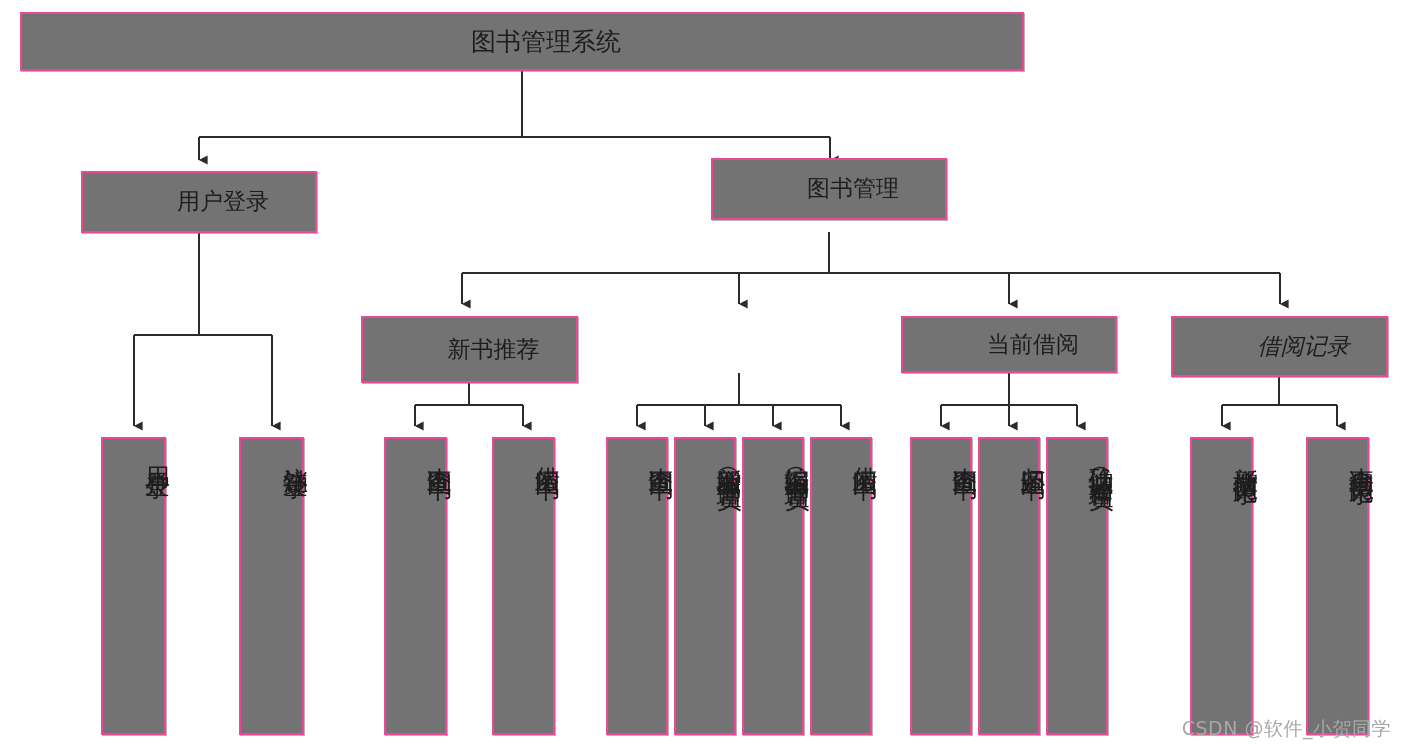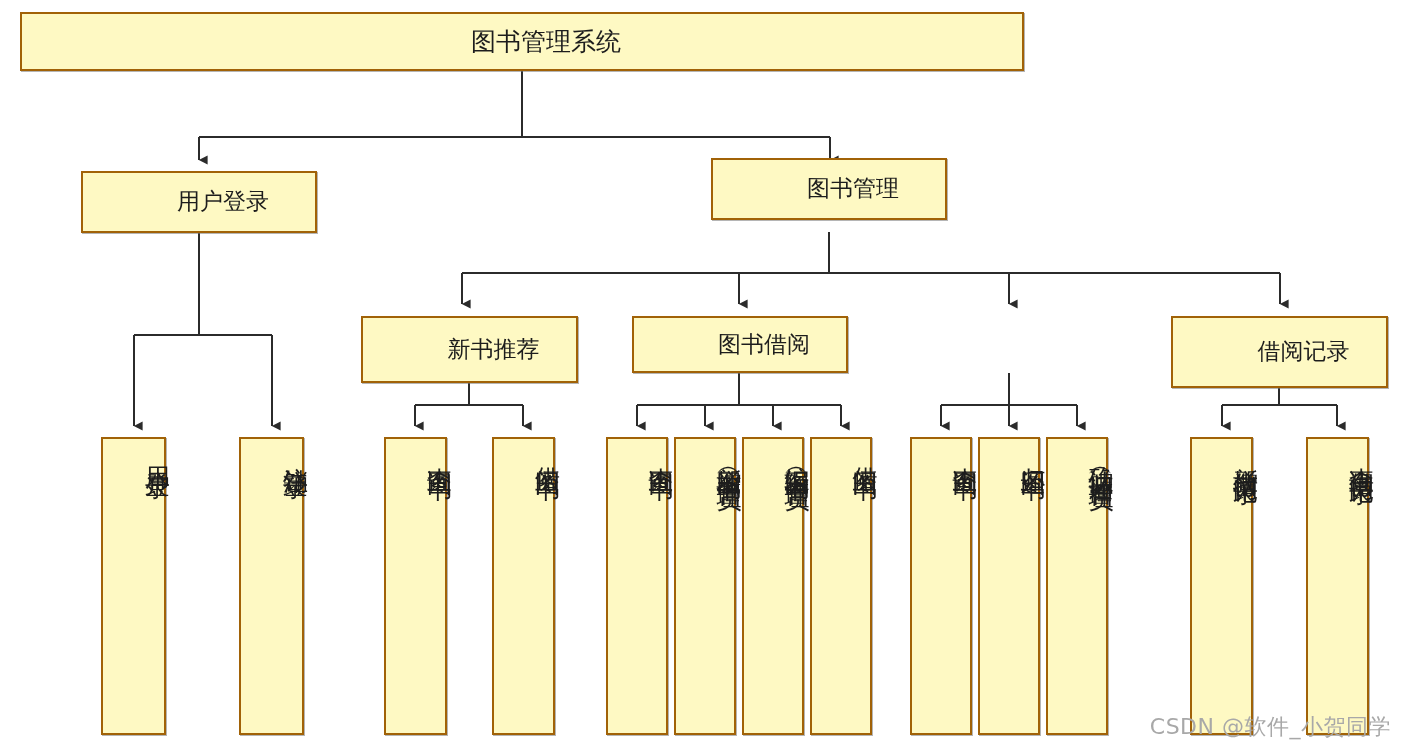--- a/index.html
+++ b/index.html
@@ -22,22 +22,22 @@
     position: absolute;
     left: 0;
     top: 0;
     width: 1405px;
     height: 747px;
     pointer-events: none;
   }
   .node {
     position: absolute;
     box-sizing: border-box;
-    background: #fef9c3;
-    border: 2px solid #a16207;
+    background: #737373;
+    border: 2px solid #ec4899;
     box-shadow: 1px 1px 0 0 rgba(120,120,120,0.55);
     display: flex;
     align-items: center;
     justify-content: center;
     color: #1d1d1d;
     padding-left: 48px;
   }
   .node-label {
     display: block;
     text-align: center;
@@ -63,21 +63,21 @@
     text-orientation: upright;
     font-size: 25px;
     line-height: 1.0;
     letter-spacing: 3px;
     white-space: nowrap;
   }
   .watermark {
     position: absolute;
     right: 14px;
     bottom: 5px;
-    font-size: 22px;
+    font-size: 19px;
     color: #a8a8a8;
     letter-spacing: 0.5px;
     white-space: nowrap;
     user-select: none;
   }
 </style>
 </head>
 <body>
 
 <div id="diagram-root">
@@ -141,26 +141,26 @@
   </div>
 
   <div class="node branch" style="left:711px; top:158px; width:236px; height:62px;">
     <span class="node-label">图书管理</span>
   </div>
 
   <div class="node branch" style="left:361px; top:316px; width:217px; height:67px;">
     <span class="node-label">新书推荐</span>
   </div>
 
-  <div class="node branch" style="left:632px; top:316px; width:216px; height:57px;">
-    <span class="node-label">图书借阅</span>
-  </div>
-
-
-  <div class="node branch" style="left:1171px; top:316px; width:217px; height:72px;">
+
+  <div class="node branch" style="left:901px; top:316px; width:216px; height:57px;">
+    <span class="node-label">当前借阅</span>
+  </div>
+
+  <div class="node branch" style="left:1171px; top:316px; width:217px; height:61px;font-style:italic;">
     <span class="node-label">借阅记录</span>
   </div>
 
   <div class="node leaf" style="left:101px; top:437px; width:65px; height:298px;">
     <span class="node-label">用户登录</span>
   </div>
 
   <div class="node leaf" style="left:239px; top:437px; width:65px; height:298px;">
     <span class="node-label">注销登录</span>
   </div>

